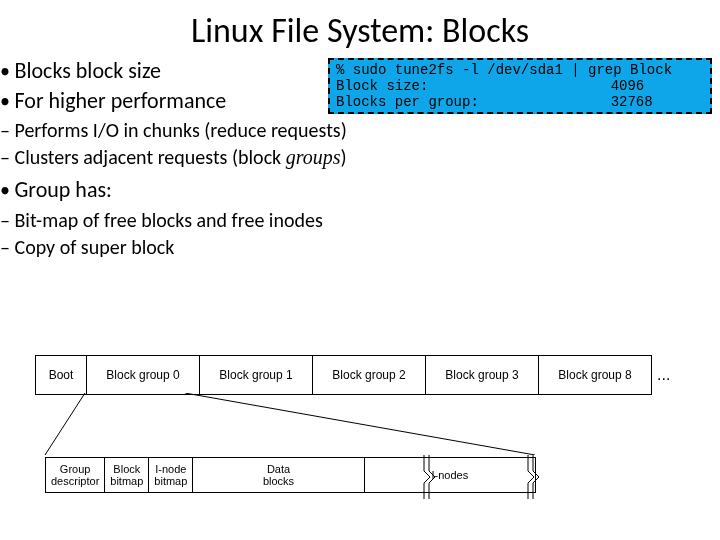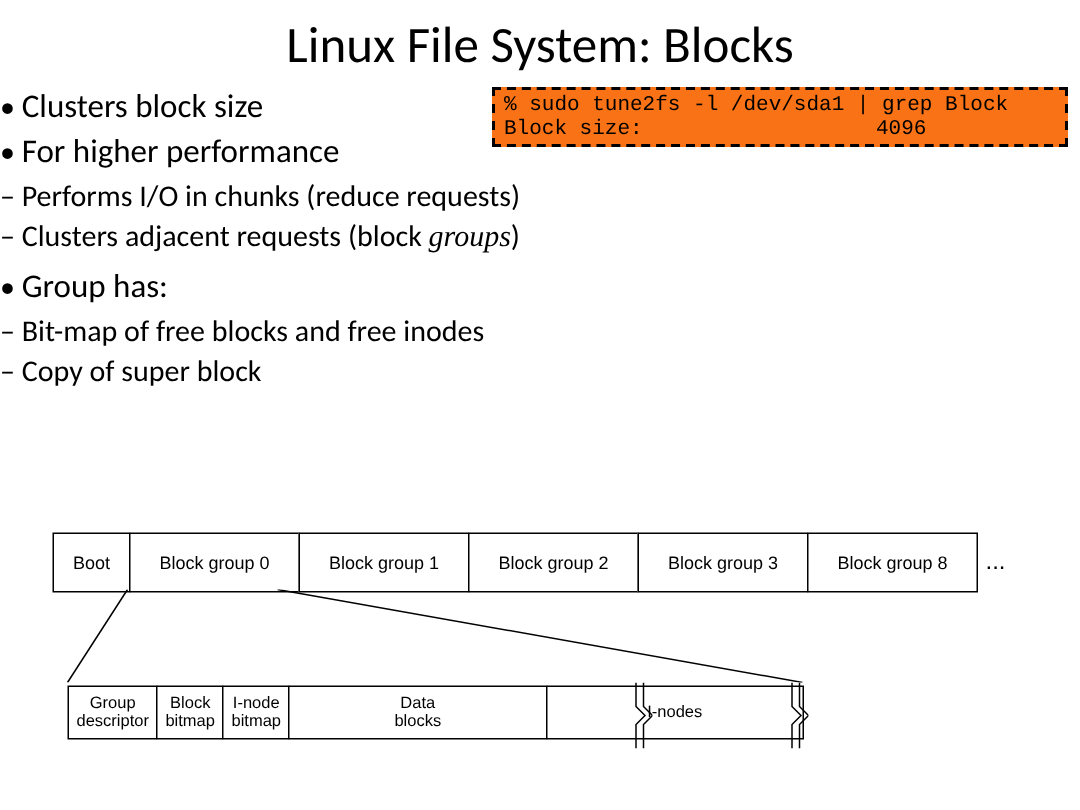--- a/index.html
+++ b/index.html
@@ -56,21 +56,21 @@
   .codebox {
     position: absolute;
     top: 58px;
     right: 8px;
     width: 368px;
     border: 2px dashed #000;
     font-family: "Courier New", monospace;
     font-size: 14px;
     padding: 2px 6px;
     line-height: 1.15;
-    background: #f97316;
+    background: #0ea5e9;
   }
   .codebox table {
     border-collapse: collapse;
     width: 100%;
   }
   .codebox td {
     padding: 0;
     white-space: nowrap;
   }
   .codebox td.val {
@@ -141,21 +141,21 @@
   .zig path { stroke:#000; fill:none; stroke-width:1; }
 </style>
 </head>
 <body>
 
 <div class="title">Linux File System: Blocks</div>
 
 <div class="top-row">
   <div>
     <ul class="level1 bullets-main">
-      <li>Clusters block size</li>
+      <li>Blocks block size</li>
       <li>For higher performance</li>
     </ul>
     <ul class="level2 bullets-sub">
       <li>Performs I/O in chunks (reduce requests)</li>
       <li>
         <span>Clusters adjacent requests (block </span><span class="italic">groups</span><span>)</span>
       </li>
     </ul>
     <ul class="level1 bullets-main">
       <li>Group has:</li>
@@ -167,20 +167,24 @@
   </div>
 </div>
 
 <div class="codebox">
   <div>% sudo tune2fs -l /dev/sda1 | grep Block</div>
   <table>
     <tbody>
     <tr class="bold">
           <td>Block size:</td>
           <td class="val">4096</td>
+        </tr>
+    <tr>
+          <td>Blocks per group:</td>
+          <td class="val">32768</td>
         </tr>
   </tbody>
     </table>
 </div>
 
 <div class="diagram">
   <div class="row row1">
     <div class="cell" style="width:38px">Boot</div>
     <div class="cell" style="width:100px">Block group 0</div>
     <div class="cell" style="width:100px">Block group 1</div>

